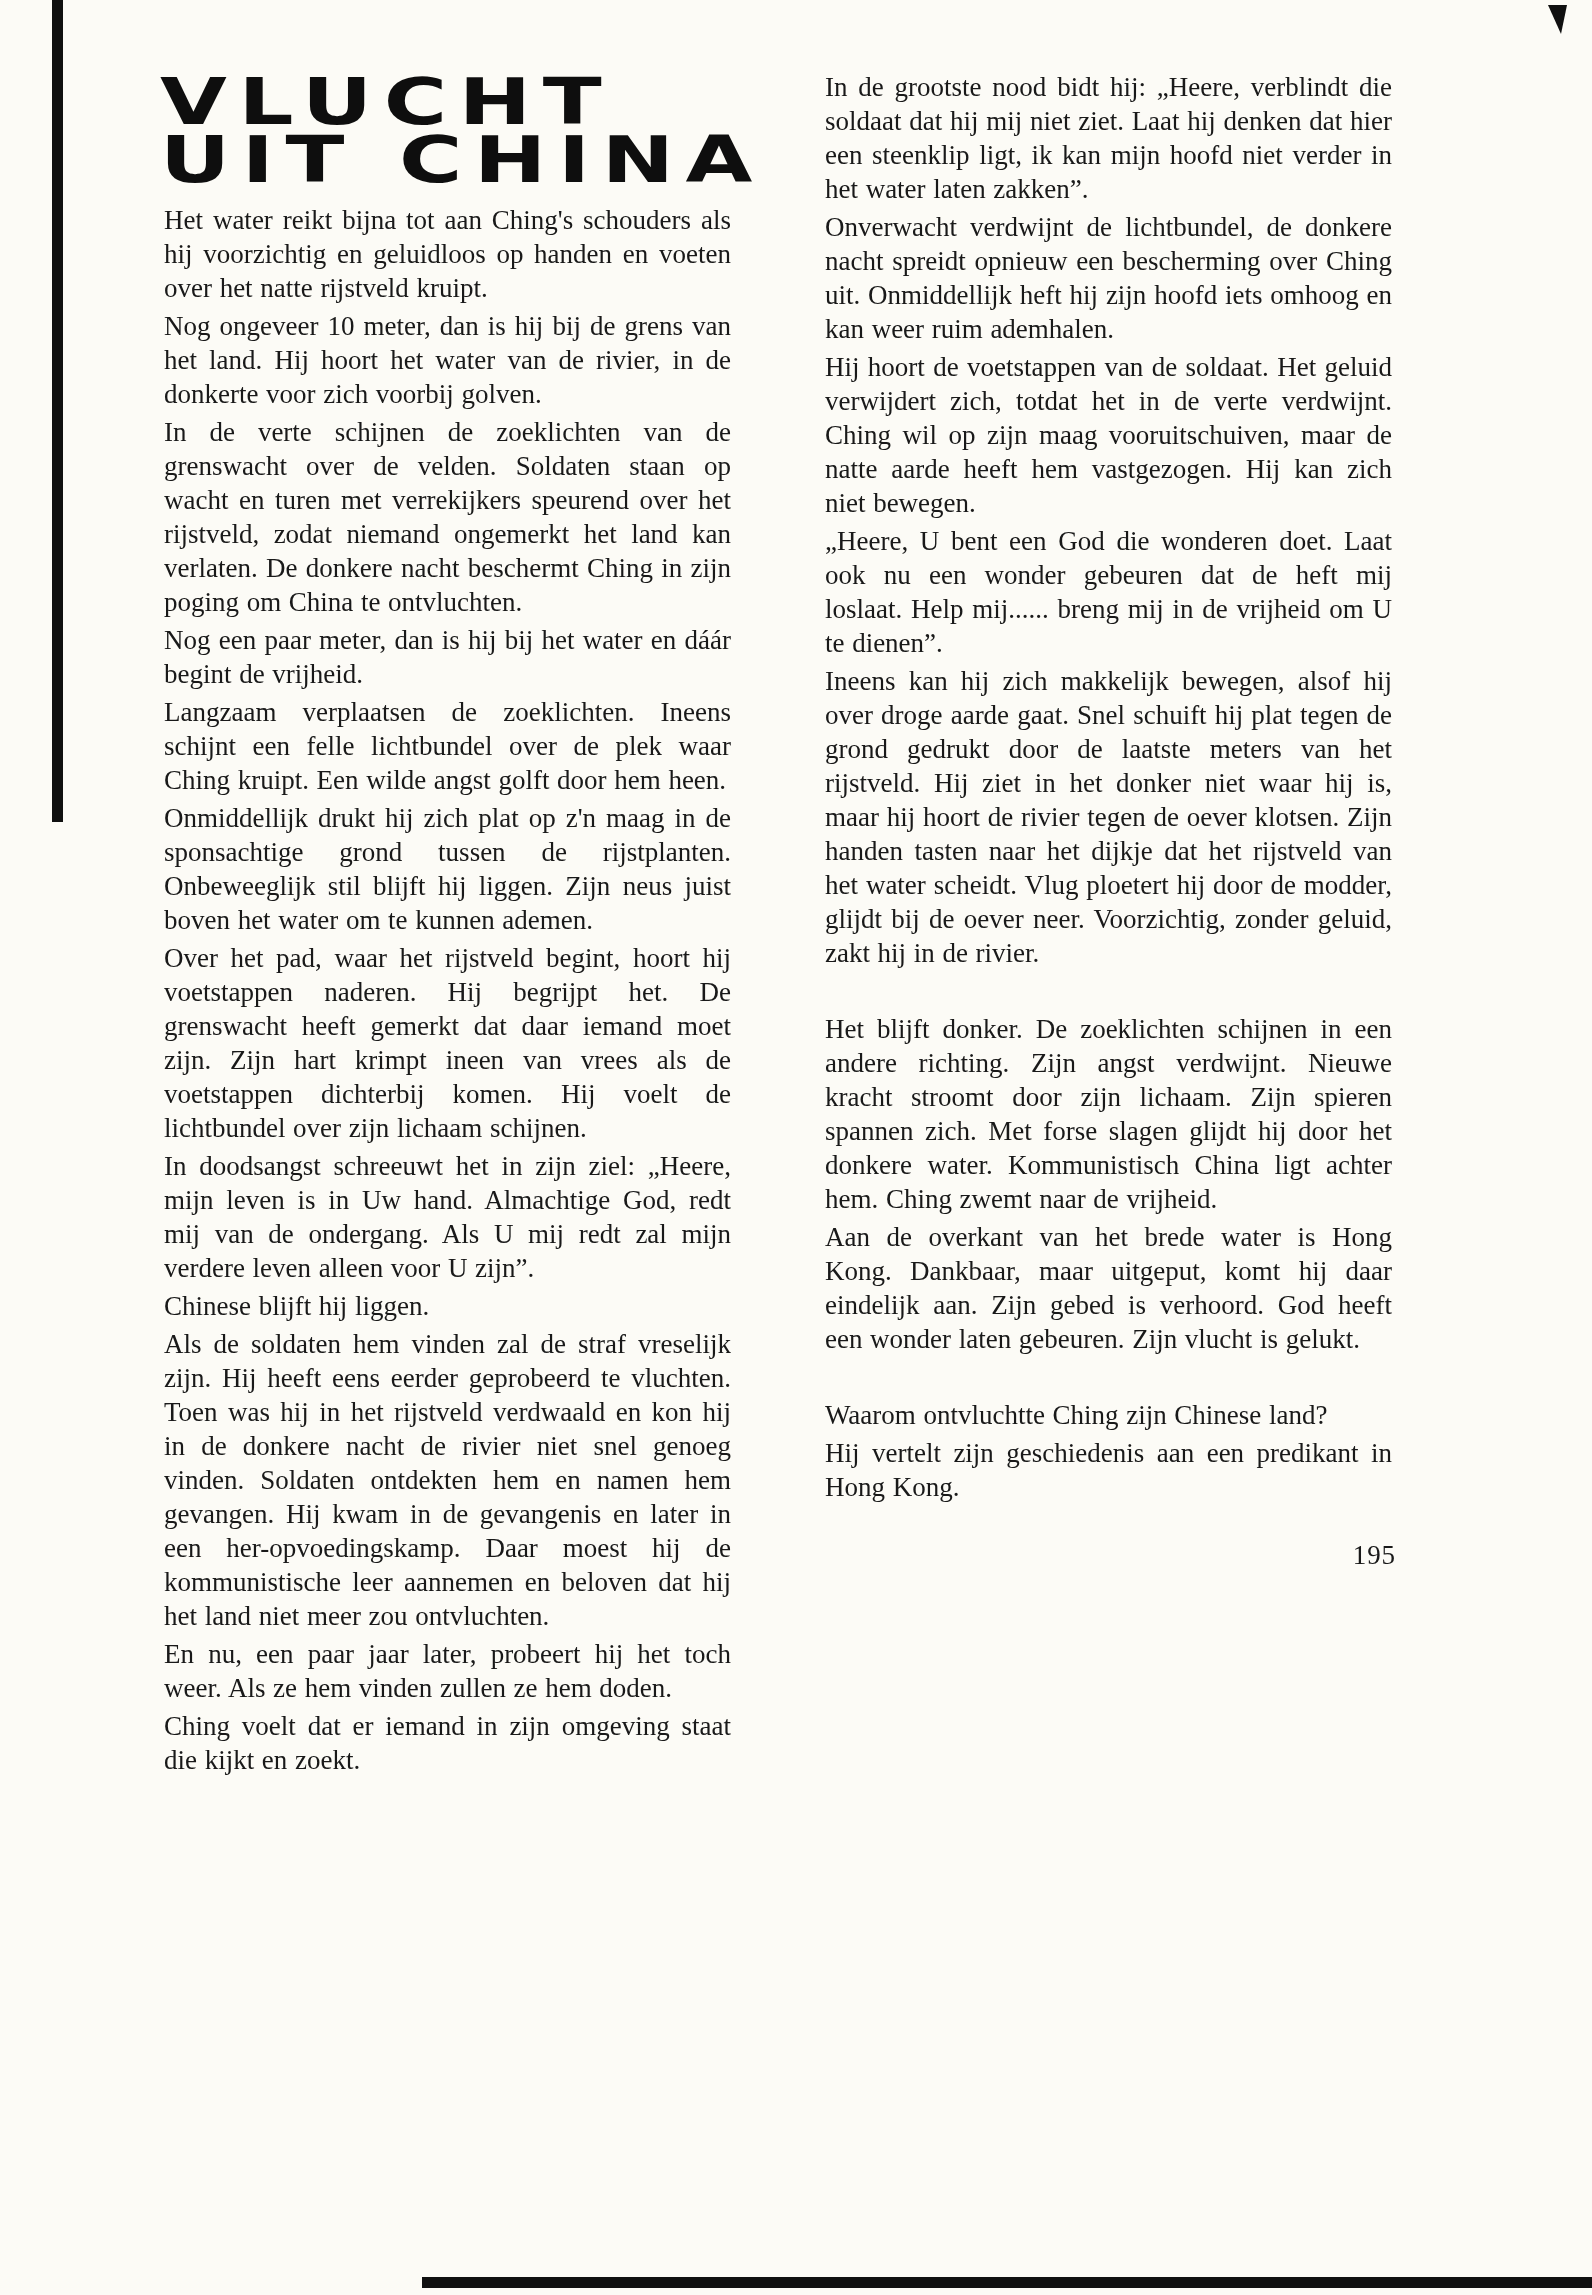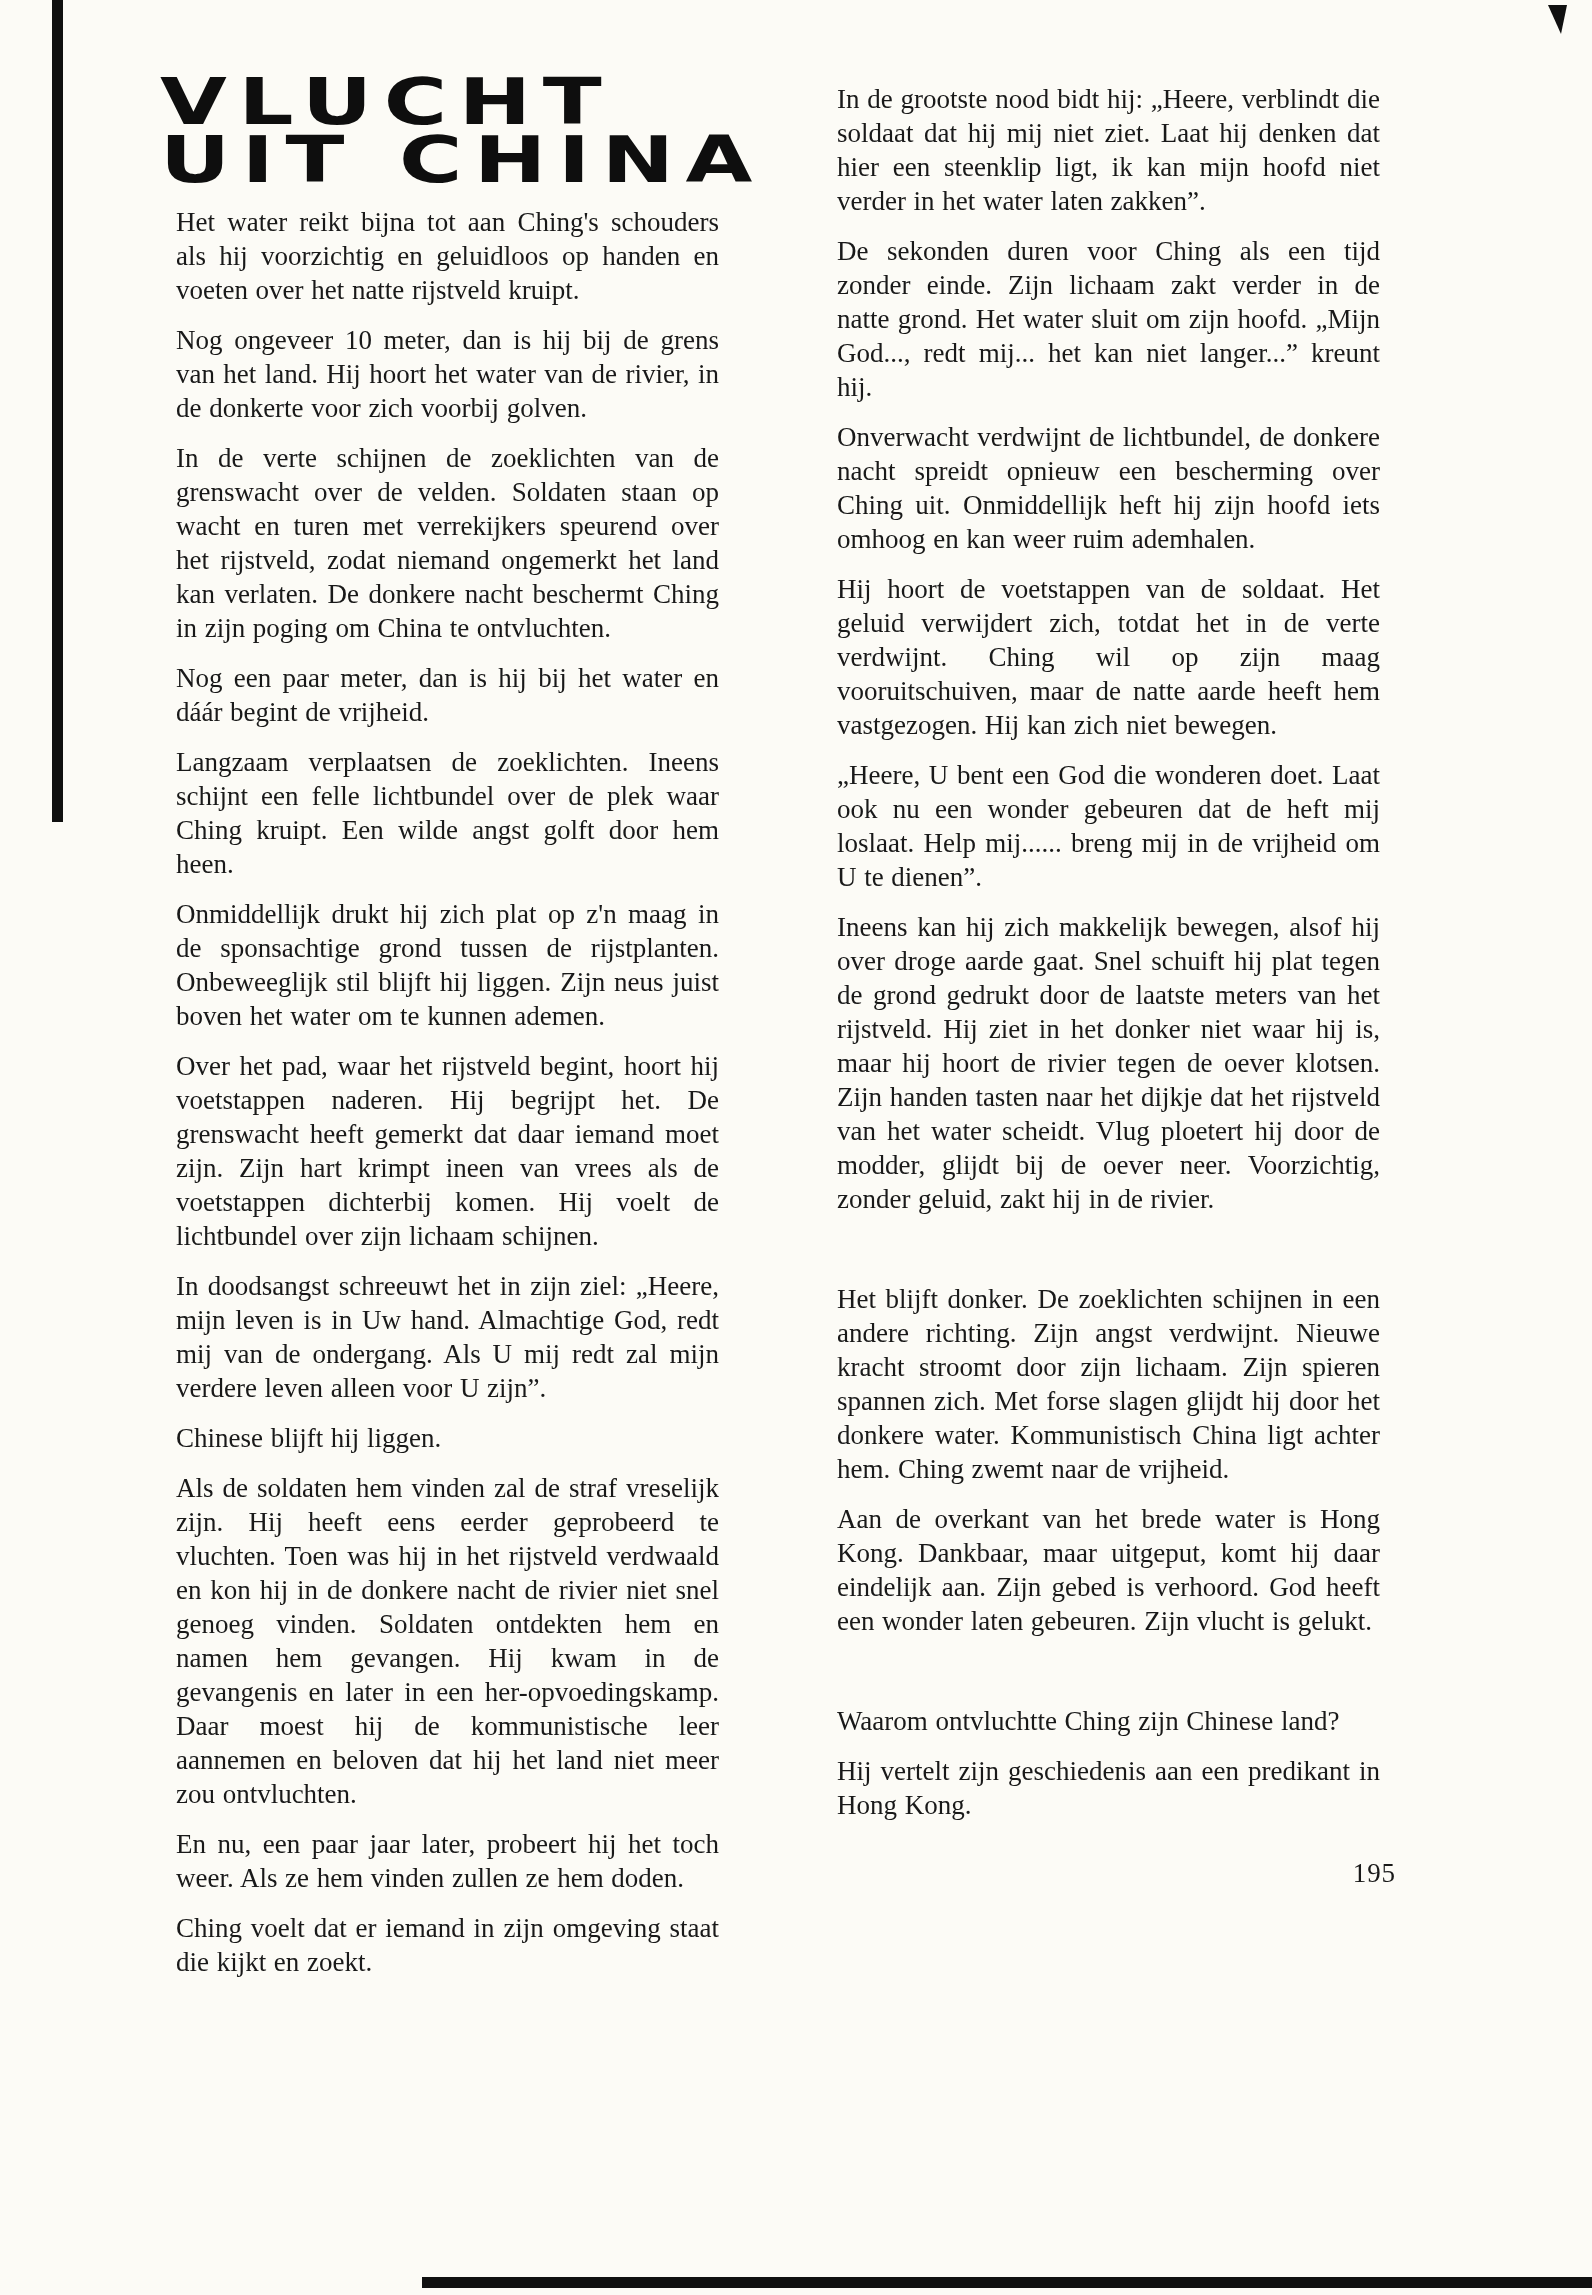--- a/index.html
+++ b/index.html
@@ -59,21 +59,21 @@
     font-size: 64px;
     line-height: 58px;
     letter-spacing: 8.6px;
     color: #0e0e0e;
     text-align: left;
     white-space: nowrap;
     transform: scaleX(1.35);
     transform-origin: 0 0;
   }
 
-  .body-text p { margin: 16px; }
+  .body-text p { margin: 4px; }
   .body-text p.gap { height: 34px; }
 
   .pagenum {
     margin-top: 34px;
     text-align: right;
     font-size: 27px;
     letter-spacing: 0.9px;
   }
 </style>
 </head>
@@ -98,21 +98,20 @@
         <p>Chinese blijft hij liggen.</p>
         <p>Als de soldaten hem vinden zal de straf vreselijk zijn. Hij heeft eens eerder geprobeerd te vluchten. Toen was hij in het rijstveld verdwaald en kon hij in de donkere nacht de rivier niet snel genoeg vinden. Soldaten ontdekten hem en namen hem gevangen. Hij kwam in de gevangenis en later in een her-opvoedingskamp. Daar moest hij de kommunistische leer aannemen en beloven dat hij het land niet meer zou ontvluchten.</p>
         <p>En nu, een paar jaar later, probeert hij het toch weer. Als ze hem vinden zullen ze hem doden.</p>
         <p>Ching voelt dat er iemand in zijn omgeving staat die kijkt en zoekt.</p>
       </div>
   </div>
 
   <div class="col col-right">
     <div class="body-text">
         <p>In de grootste nood bidt hij: „Heere, verblindt die soldaat dat hij mij niet ziet. Laat hij denken dat hier een steenklip ligt, ik kan mijn hoofd niet verder in het water laten zakken”.</p>
-        <p>De sekonden duren voor Ching als een tijd zonder einde. Zijn lichaam zakt verder in de natte grond. Het water sluit om zijn hoofd. „Mijn God..., redt mij... het kan niet langer...” kreunt hij.</p>
         <p>Onverwacht verdwijnt de lichtbundel, de donkere nacht spreidt opnieuw een bescherming over Ching uit. Onmiddellijk heft hij zijn hoofd iets omhoog en kan weer ruim ademhalen.</p>
         <p>Hij hoort de voetstappen van de soldaat. Het geluid verwijdert zich, totdat het in de verte verdwijnt. Ching wil op zijn maag vooruitschuiven, maar de natte aarde heeft hem vastgezogen. Hij kan zich niet bewegen.</p>
         <p>„Heere, U bent een God die wonderen doet. Laat ook nu een wonder gebeuren dat de heft mij loslaat. Help mij...... breng mij in de vrijheid om U te dienen”.</p>
         <p>Ineens kan hij zich makkelijk bewegen, alsof hij over droge aarde gaat. Snel schuift hij plat tegen de grond gedrukt door de laatste meters van het rijstveld. Hij ziet in het donker niet waar hij is, maar hij hoort de rivier tegen de oever klotsen. Zijn handen tasten naar het dijkje dat het rijstveld van het water scheidt. Vlug ploetert hij door de modder, glijdt bij de oever neer. Voorzichtig, zonder geluid, zakt hij in de rivier.</p>
         <p class="gap"></p>
         <p>Het blijft donker. De zoeklichten schijnen in een andere richting. Zijn angst verdwijnt. Nieuwe kracht stroomt door zijn lichaam. Zijn spieren spannen zich. Met forse slagen glijdt hij door het donkere water. Kommunistisch China ligt achter hem. Ching zwemt naar de vrijheid.</p>
         <p>Aan de overkant van het brede water is Hong Kong. Dankbaar, maar uitgeput, komt hij daar eindelijk aan. Zijn gebed is verhoord. God heeft een wonder laten gebeuren. Zijn vlucht is gelukt.</p>
         <p class="gap"></p>
         <p>Waarom ontvluchtte Ching zijn Chinese land?</p>
         <p>Hij vertelt zijn geschiedenis aan een predikant in Hong Kong.</p>

